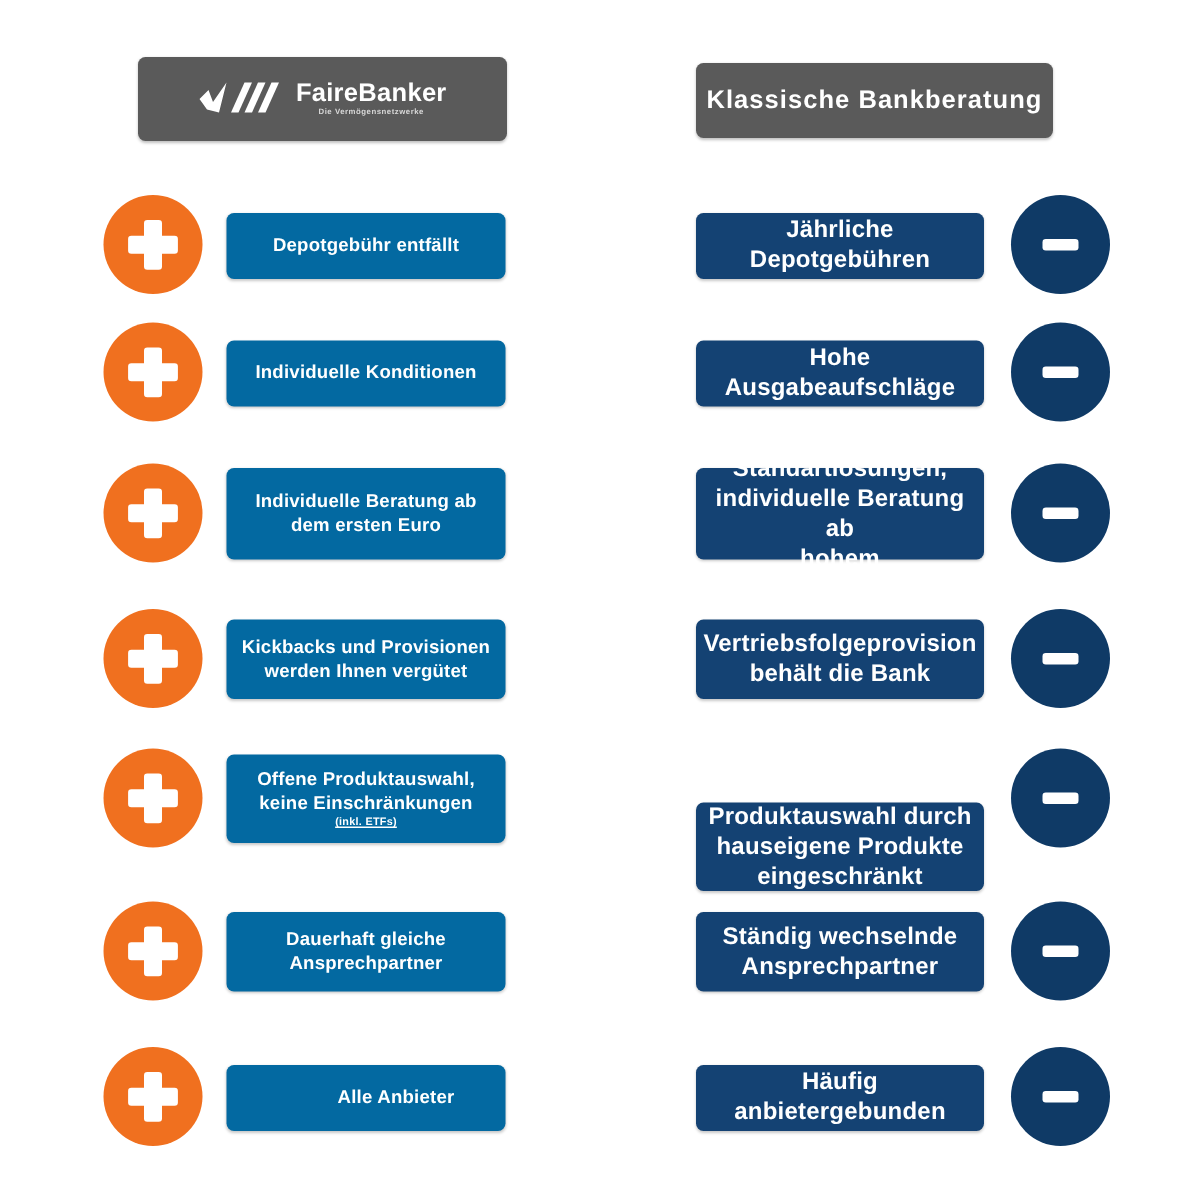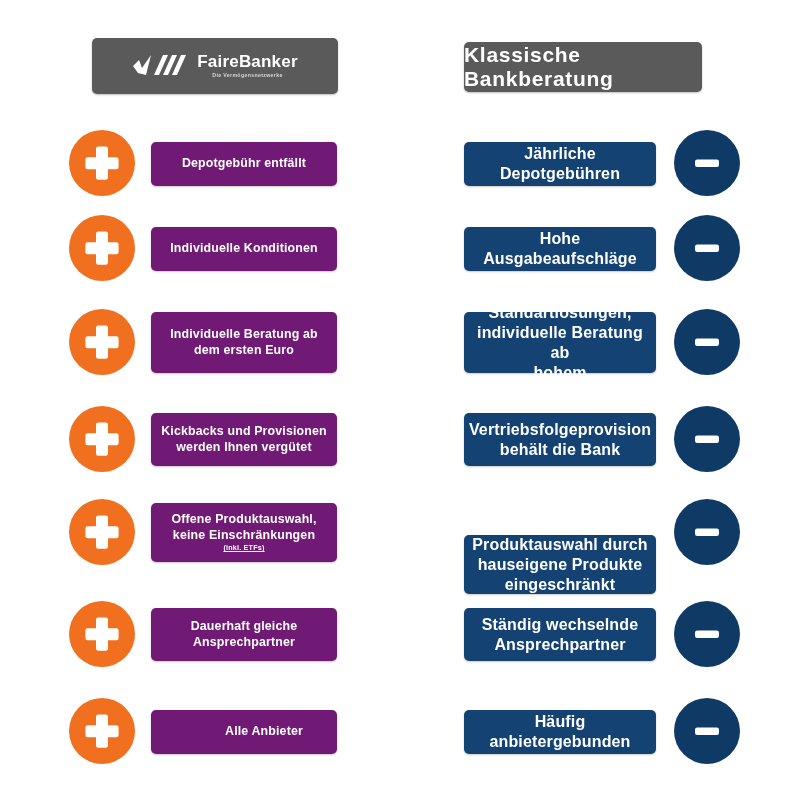--- a/index.html
+++ b/index.html
@@ -37,21 +37,21 @@
     height: 56px;
   }
   .header-right {
     left: 464px;
     top: 42px;
     width: 238px;
     height: 50px;
   }
   .header-right-label {
     color: #ffffff;
-    font-size: 21px;
+    font-size: 17px;
     font-weight: bold;
     letter-spacing: 0.7px;
   }
 
   
   .logo-wrap {
     display: flex;
     align-items: center;
     gap: 9px;
   }
@@ -120,21 +120,21 @@
     flex-direction: column;
     align-items: center;
     justify-content: center;
     box-sizing: border-box;
     padding: 4px 8px;
     box-shadow: 0 1px 2px rgba(0,0,0,0.22);
   }
   .pill-left {
     left: 151px;
     width: 186px;
-    background: #701a75;
+    background: #0369a1;
   }
   .pill-right {
     left: 464px;
     width: 192px;
     background: #144273;
   }
   .pill-text {
     color: #ffffff;
     font-size: 12.4px;
     font-weight: bold;

